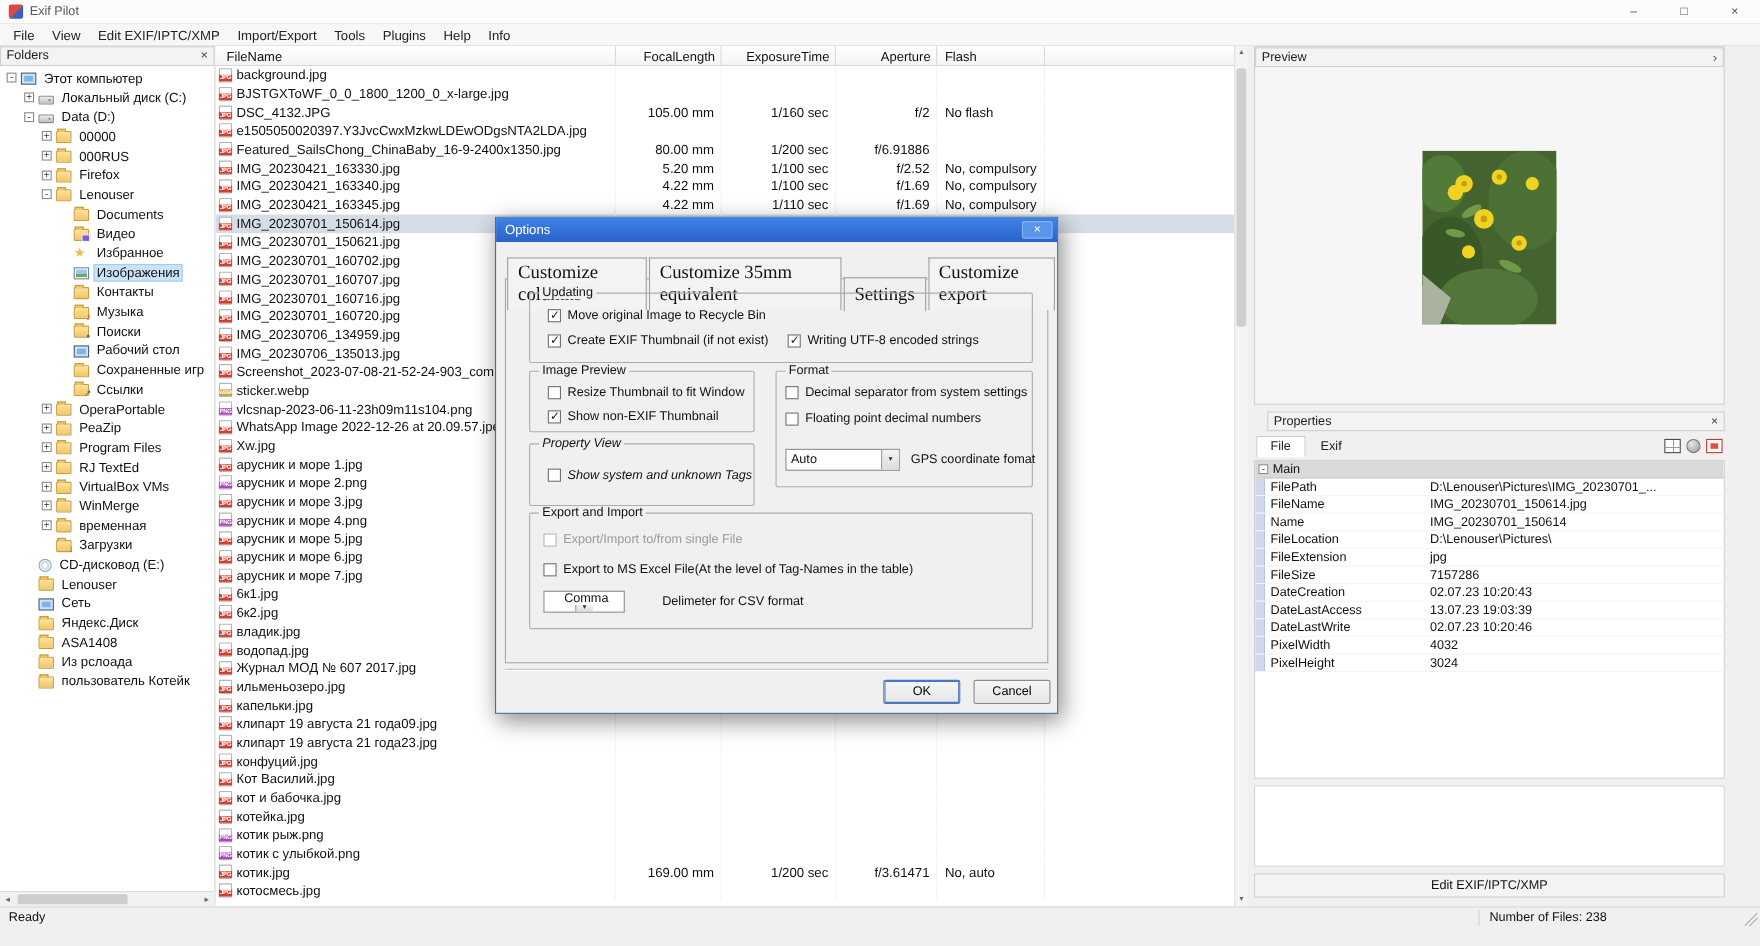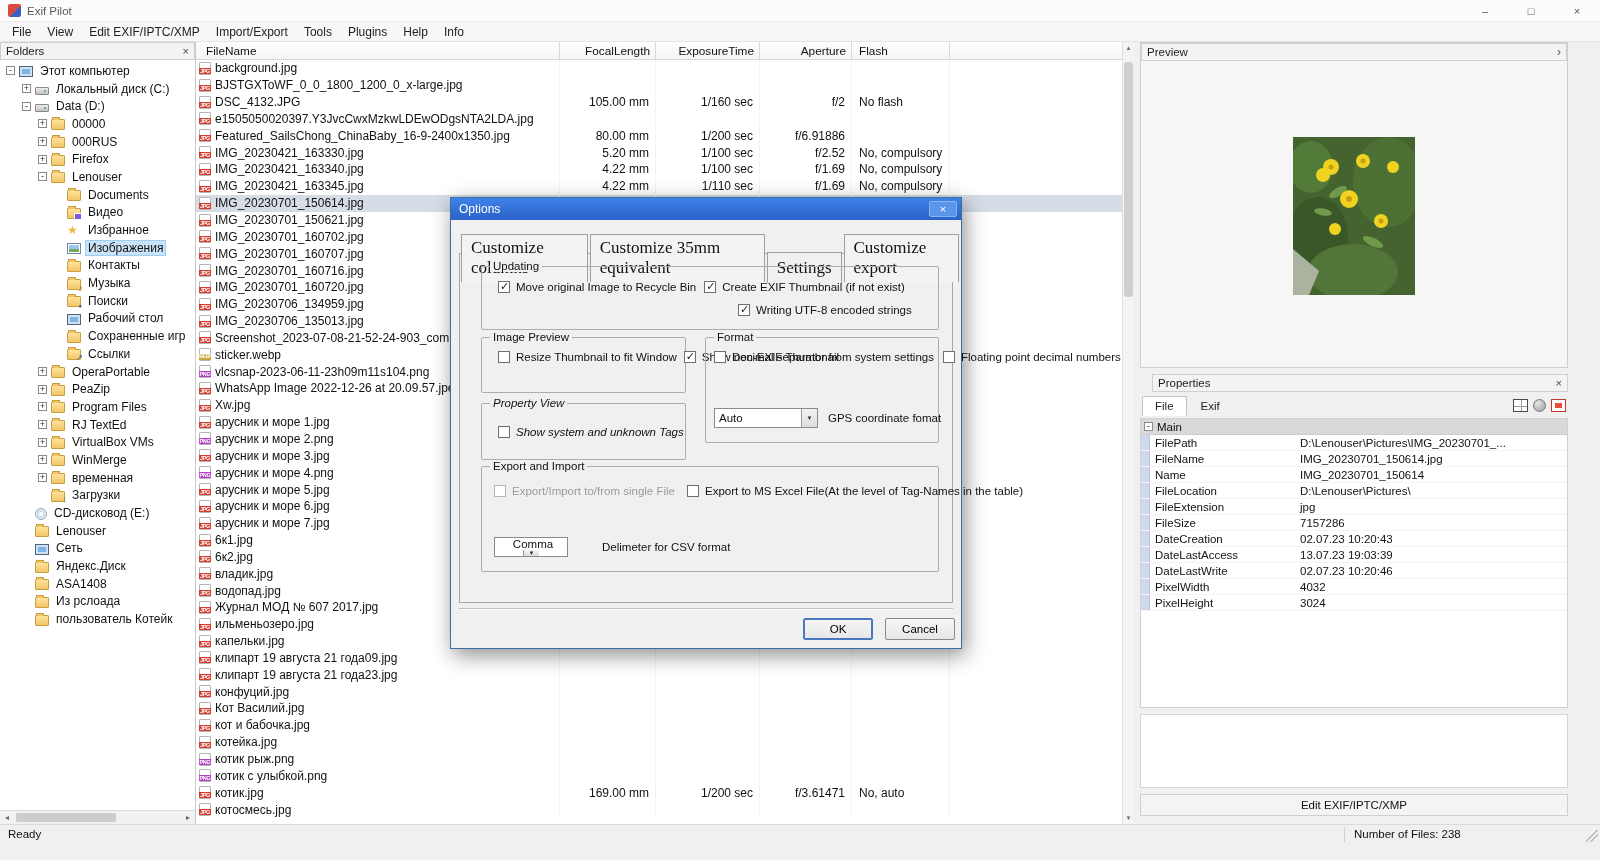--- a/index.html
+++ b/index.html
@@ -156,23 +156,23 @@
   .dtab.active { background:#f0f0f0; padding-top:5px; padding-bottom:5px; position:relative; top:1px; }
   .dpage { position:absolute; left:8px; top:55px; width:494px; height:350px; background:#f0f0f0; border:1px solid #a8a8a8; }
 
   .group { position:absolute; border:1px solid #adadad; border-radius:2px; z-index:4; }
   .glabel { position:absolute; top:-7px; left:8px; background:#f0f0f0; padding:0 3px; font-size:11.5px; }
   .g-updating { left:30px; top:68px;  width:458px; height:64px; }
   .g-imgprev  { left:30px; top:139px; width:205px; height:56px; }
   .g-format   { left:254px; top:139px; width:234px; height:106px; }
   .g-propview { left:30px; top:205px; width:205px; height:57px;font-style:italic; }
   .g-export   { left:30px; top:268px; width:458px; height:106px; }
-  .gchecks { position:absolute; display:flex; flex-direction:row; }
+  .gchecks { position:absolute; display:flex; flex-direction:column; }
   .g-updating .gchecks.main-col { left:16px; top:12px; gap:8px; }
-  .g-updating .gchecks.right-col { left:234px; top:35px;margin-left:22px; }
+  .g-updating .gchecks.right-col { left:234px; top:35px; }
   .g-imgprev .gchecks { left:16px; top:11px; gap:7px; }
   .g-format .gchecks { left:8px; top:11px; gap:9px; }
   .g-propview .gchecks { left:16px; top:20px; }
   .g-export .gchecks { left:12px; top:16px; gap:12px; }
   .check { display:flex; align-items:center; gap:6px; font-size:11.5px; height:15px; white-space:nowrap; }
   .cb { width:12px; height:12px; background:#fff; border:1px solid #6f6f6f; position:relative; flex:none; }
   .check.checked .cb::after { content:"✓"; position:absolute; left:1px; top:-2px; font-size:11px; font-weight:bold; color:#1a1a1a; }
   .check.disabled { color:#9b9b9b; }
   .check.disabled .cb { border-color:#b4b4b4; }
   .combo { position:absolute; height:20px; background:#fff; border:1px solid #8a8a8a; display:flex; align-items:center; }

